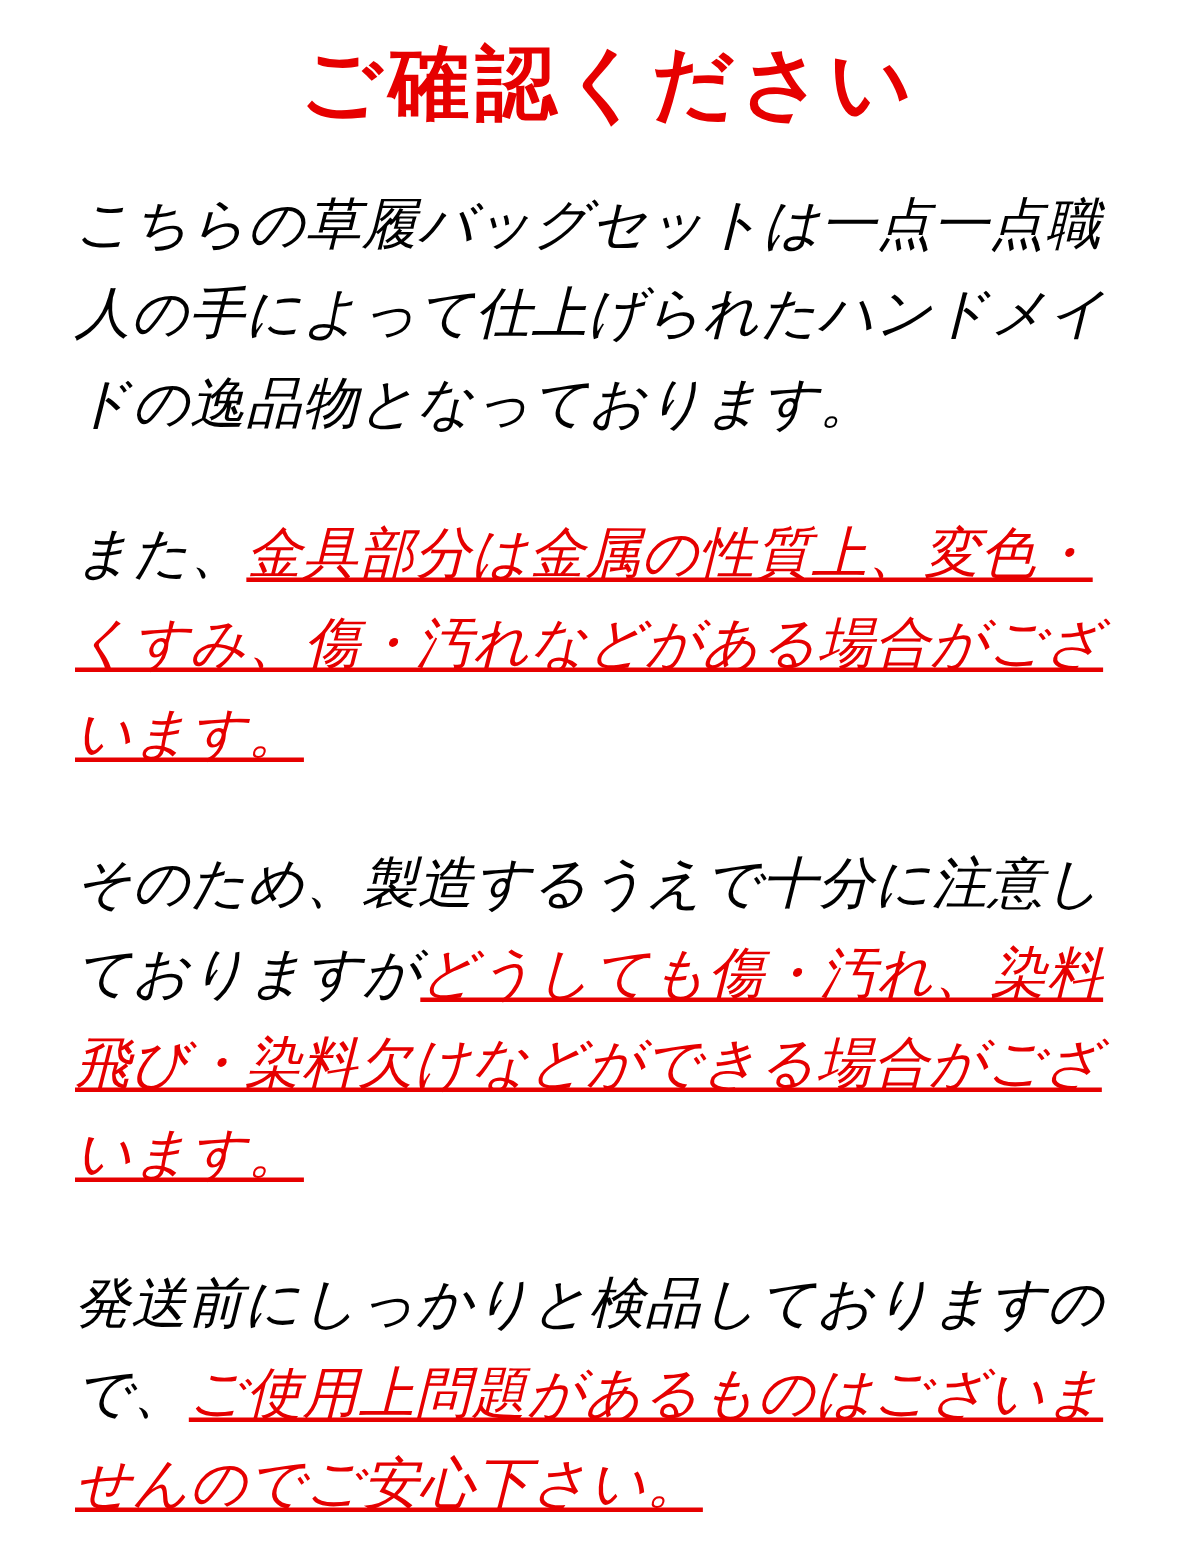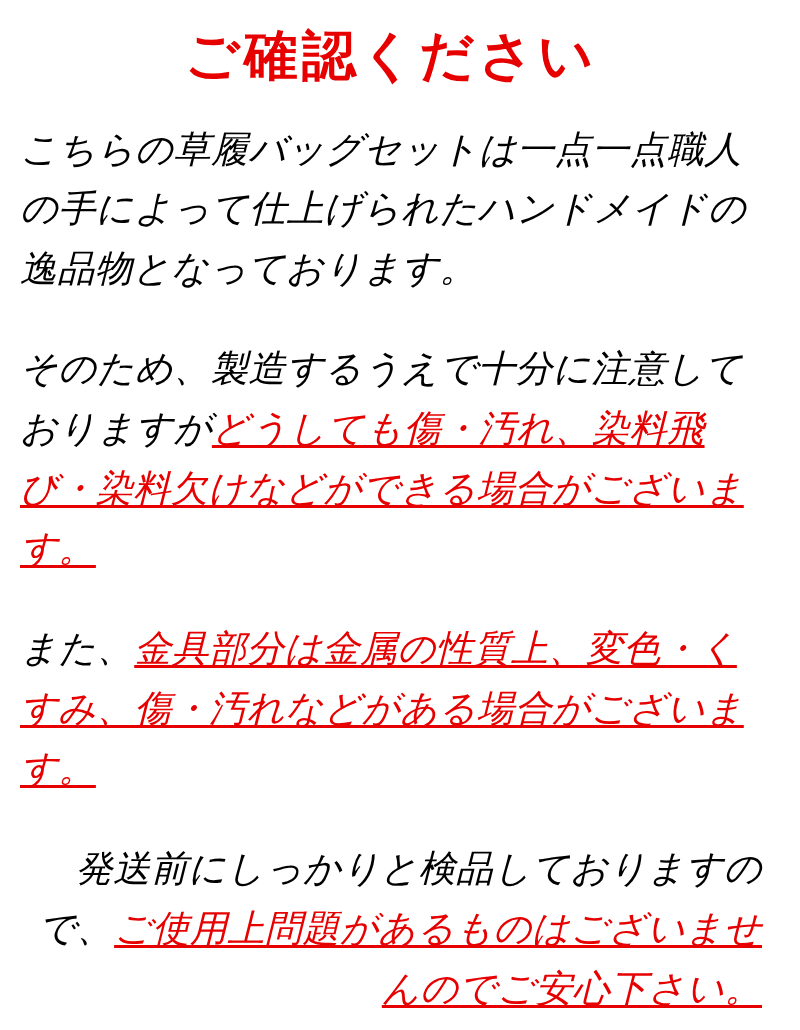--- a/index.html
+++ b/index.html
@@ -12,21 +12,21 @@
     height: 1030px;
     font-family: "DejaVu Sans", "Liberation Sans", sans-serif;
     color: #000000;
     overflow: hidden;
   }
   .page {
     position: relative;
     width: 800px;
     height: 1004px;
     box-sizing: border-box;
-    padding: 22px 38px 0 20px;
+    padding: 22px 38px 0 50px;
   }
   .title {
     color: #e60000;
     font-size: 54px;
     font-weight: bold;
     text-align: center;
     letter-spacing: 4px;
     line-height: 1.25;
     margin: 0 0 30px 0;
     white-space: nowrap;
@@ -34,21 +34,20 @@
   .para {
     font-size: 37px;
     line-height: 1.62;
     margin: 0 0 40px 0;
     letter-spacing: 0.5px;
     word-break: break-all;
     font-style: italic;
   }
   .para:last-child {
     margin-bottom: 0;
-    text-align: right;
   }
   .blk {
     color: #000000;
   }
   .red-ul {
     color: #e60000;
     text-decoration: underline;
     text-decoration-color: #e60000;
     text-underline-offset: 4px;
     font-weight: normal;
@@ -59,24 +58,24 @@
 
 <div class="page">
 
   <h1 class="title">ご確認ください</h1>
 
   <p class="para">
     <span class="blk">こちらの草履バッグセットは一点一点職人の手によって仕上げられたハンドメイドの逸品物となっております。</span>
   </p>
 
   <p class="para">
-    <span class="blk">そのため、製造するうえで十分に注意しておりますが</span><span class="red-ul">どうしても傷・汚れ、染料飛び・染料欠けなどができる場合がございます。</span>
+    <span class="blk">また、</span><span class="red-ul">金具部分は金属の性質上、変色・くすみ、傷・汚れなどがある場合がございます。</span>
   </p>
 
   <p class="para">
-    <span class="blk">また、</span><span class="red-ul">金具部分は金属の性質上、変色・くすみ、傷・汚れなどがある場合がございます。</span>
+    <span class="blk">そのため、製造するうえで十分に注意しておりますが</span><span class="red-ul">どうしても傷・汚れ、染料飛び・染料欠けなどができる場合がございます。</span>
   </p>
 
   <p class="para">
     <span class="blk">発送前にしっかりと検品しておりますので、</span><span class="red-ul">ご使用上問題があるものはございませんのでご安心下さい。</span>
   </p>
 
 </div>
 
 </body></html>

